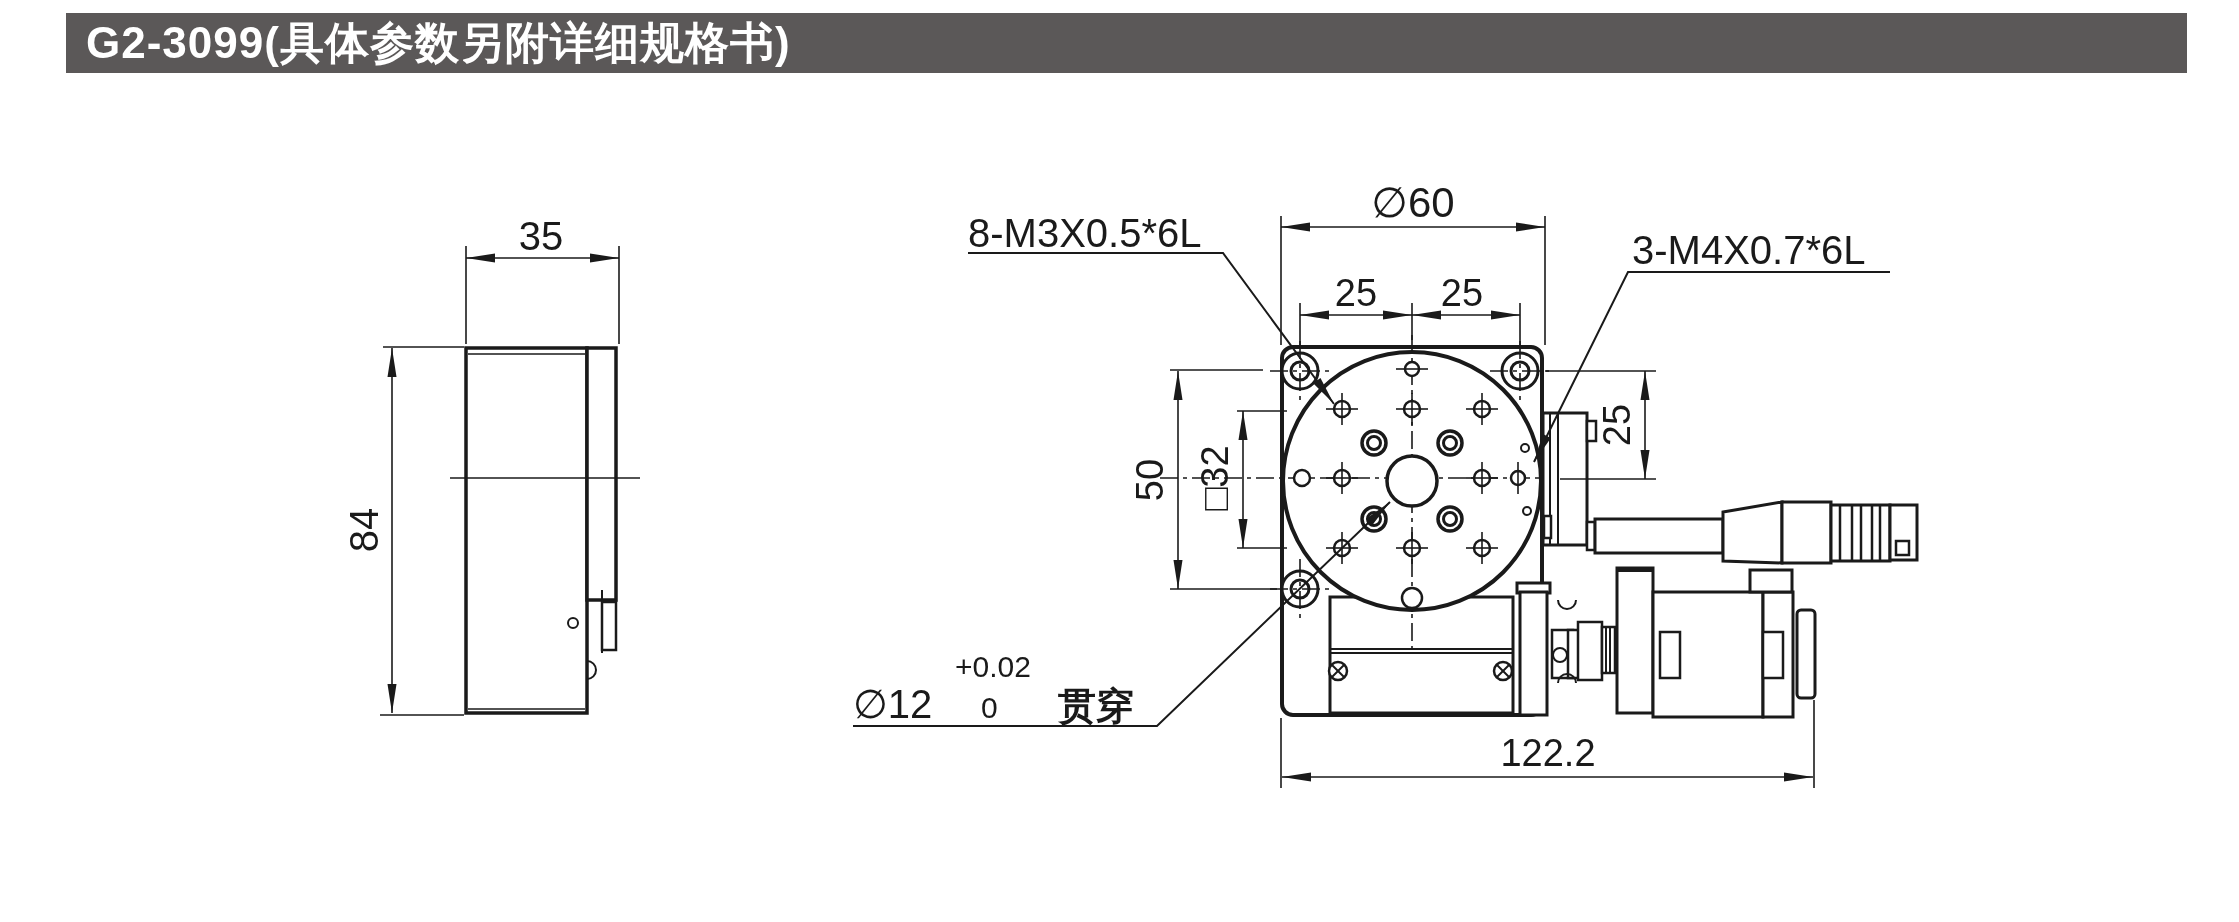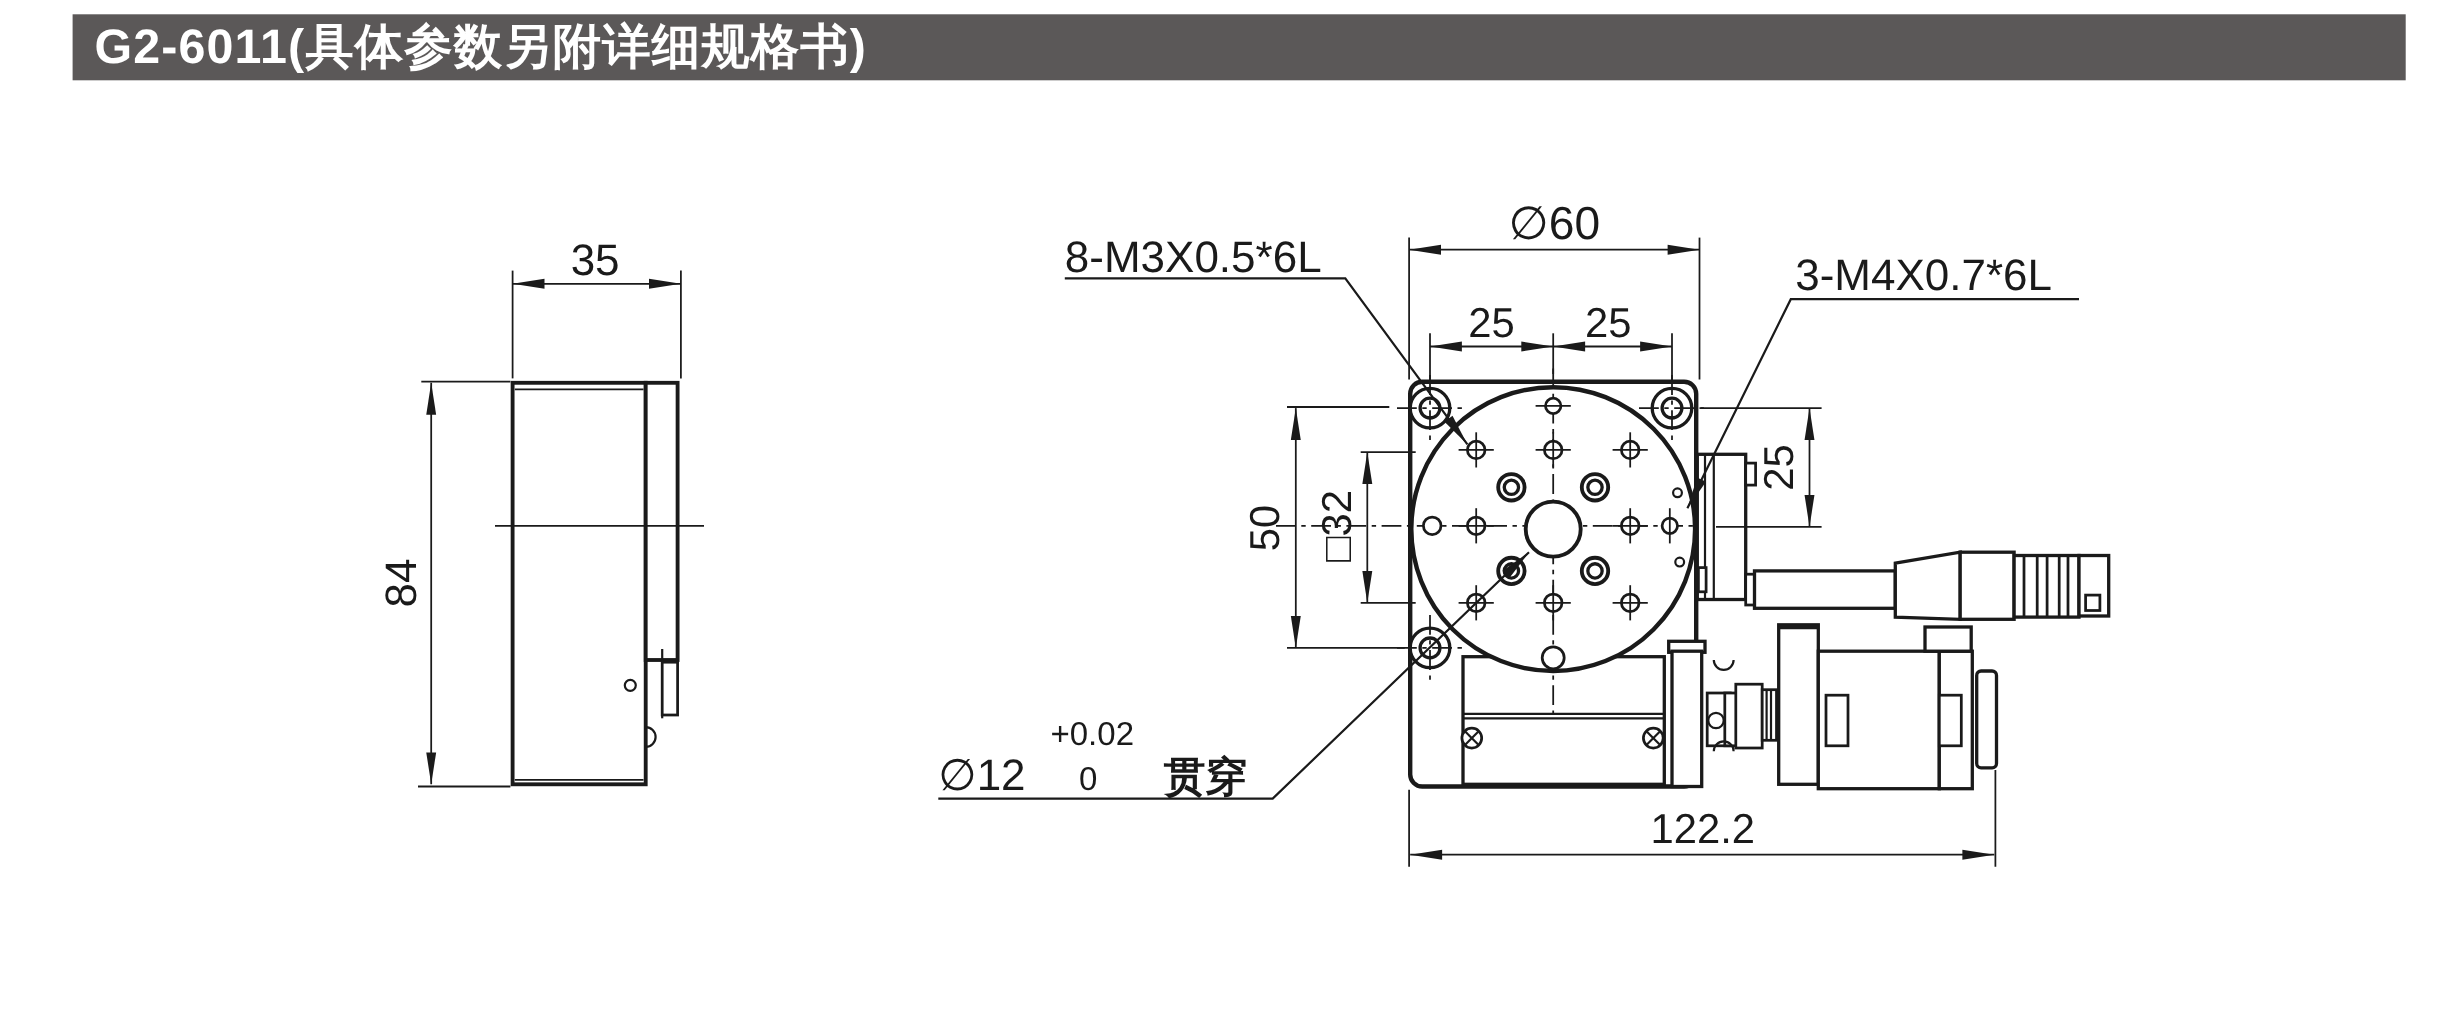--- a/index.html
+++ b/index.html
@@ -26,21 +26,21 @@
   .t30{font-size:30px;}
   .cjk{font-size:38px;font-weight:600;}
   .mid{text-anchor:middle;}
 </style>
 </head>
 <body>
 
 <div class="canvas">
 
   <div class="title-bar">
-    <span>G2-6011(具体参数另附详细规格书)</span>
+    <span>G2-3099(具体参数另附详细规格书)</span>
   </div>
 
   <svg width="2239" height="922" viewBox="0 0 2239 922">
     <defs>
       <marker id="arr" orient="auto-start-reverse" markerUnits="userSpaceOnUse" markerWidth="32" markerHeight="12" refX="30" refY="6">
         <path d="M1,1.5 L30,6 L1,10.5 Z" fill="#1a1a1a"></path>
       </marker>
     </defs>
 
     <g>

